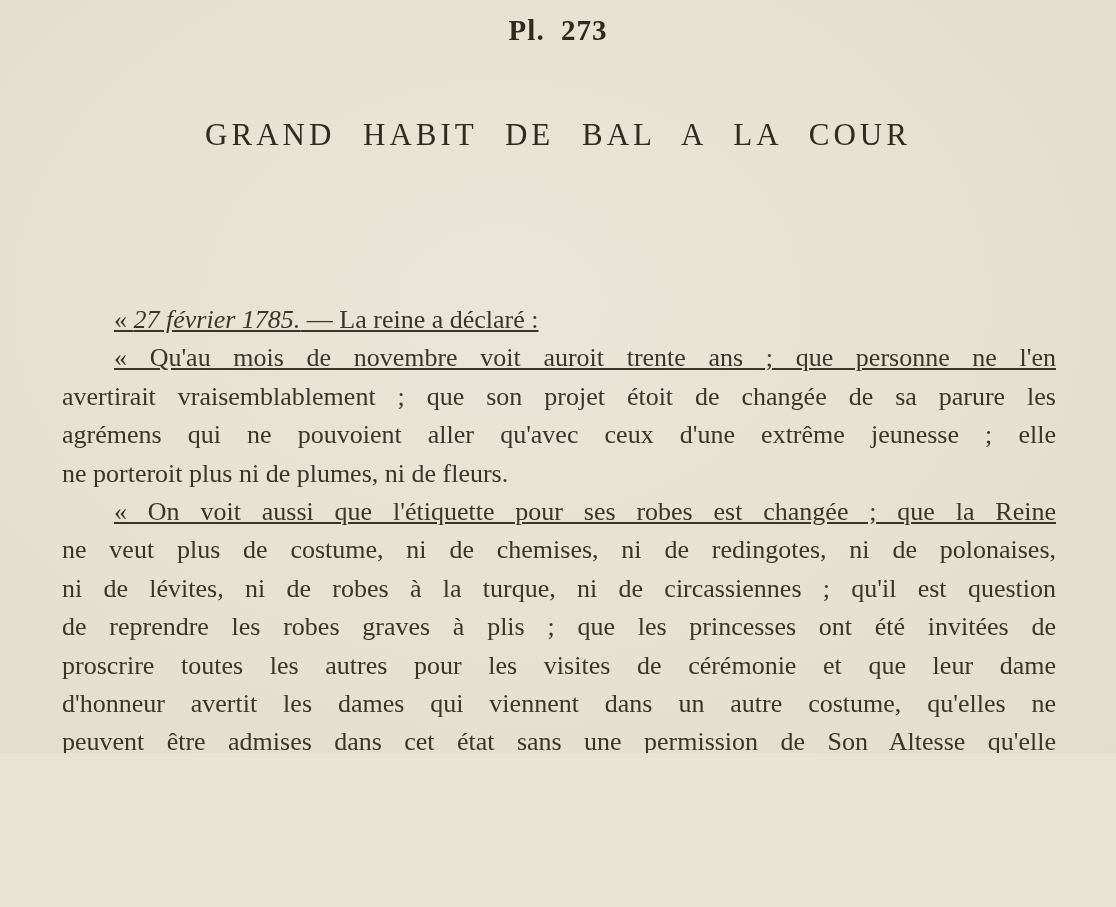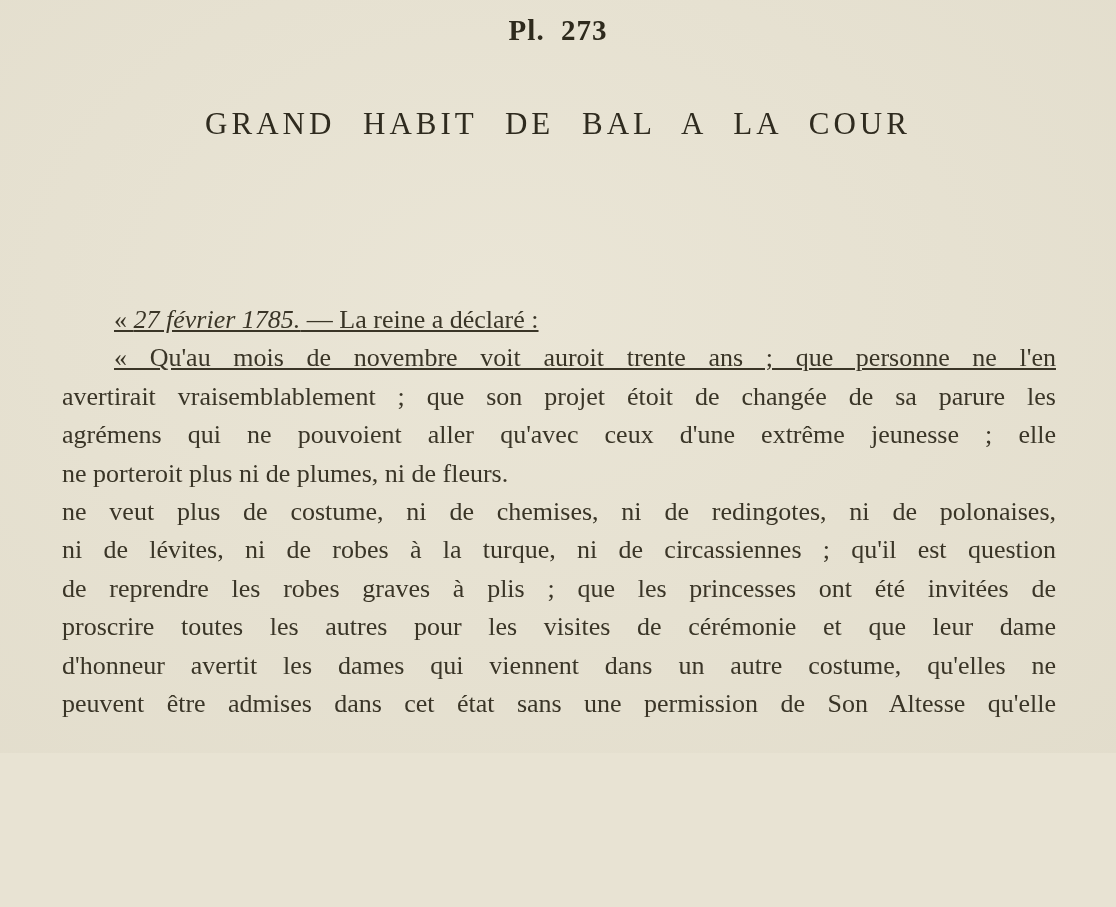--- a/index.html
+++ b/index.html
@@ -24,21 +24,21 @@
     width: 100%;
     text-align: center;
     font-size: 29px;
     font-weight: bold;
     letter-spacing: 1px;
     word-spacing: 8px;
     color: #2e2a1d;
   }
   .page-title {
     position: absolute;
-    top: 106px;
+    top: 117px;
     left: 0;
     width: 100%;
     text-align: center;
     font-size: 31px;
     font-weight: 400;
     letter-spacing: 4px;
     word-spacing: 16px;
     color: #2f2b1f;
   }
   .body-text {
@@ -97,20 +97,21 @@
     </div>
 
     <div class="para">
       <div class="line indent">« Qu'au mois de novembre voit auroit trente ans ; que personne ne l'en</div>
       <div class="line">avertirait vraisemblablement ; que son projet étoit de changée de sa parure les</div>
       <div class="line">agrémens qui ne pouvoient aller qu'avec ceux d'une extrême jeunesse ; elle</div>
       <div class="line last">ne porteroit plus ni de plumes, ni de fleurs.</div>
     </div>
 
     <div class="para">
+      <div class="line indent">« On voit aussi que l'étiquette pour ses robes est changée ; que la Reine</div>
       <div class="line">ne veut plus de costume, ni de chemises, ni de redingotes, ni de polonaises,</div>
       <div class="line">ni de lévites, ni de robes à la turque, ni de circassiennes ; qu'il est question</div>
       <div class="line">de reprendre les robes graves à plis ; que les princesses ont été invitées de</div>
       <div class="line">proscrire toutes les autres pour les visites de cérémonie et que leur dame</div>
       <div class="line">d'honneur avertit les dames qui viennent dans un autre costume, qu'elles ne</div>
       <div class="line">peuvent être admises dans cet état sans une permission de Son Altesse qu'elle</div>
     </div>
 
   </div>
 

